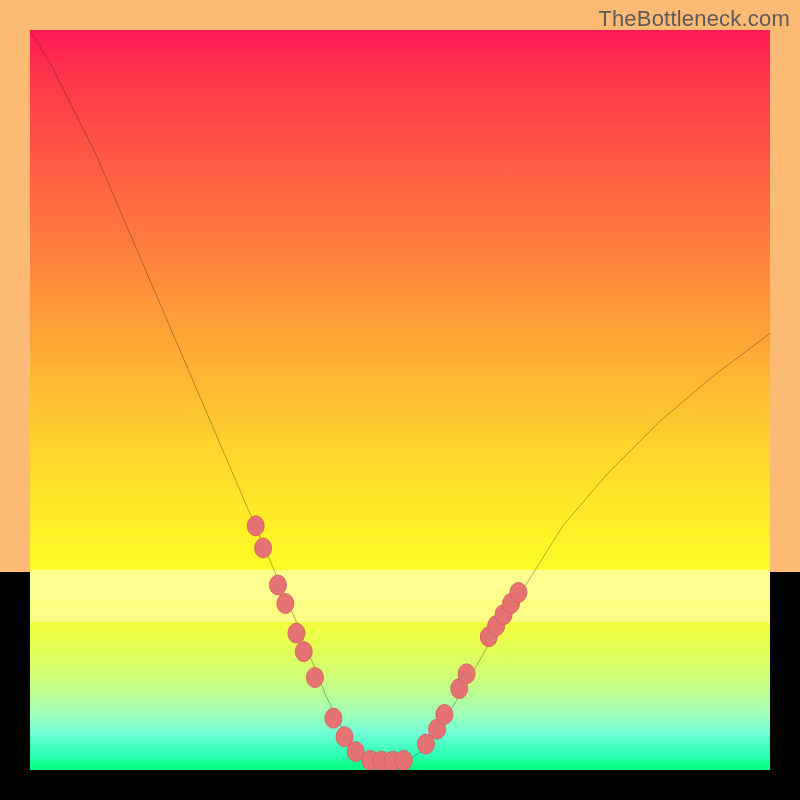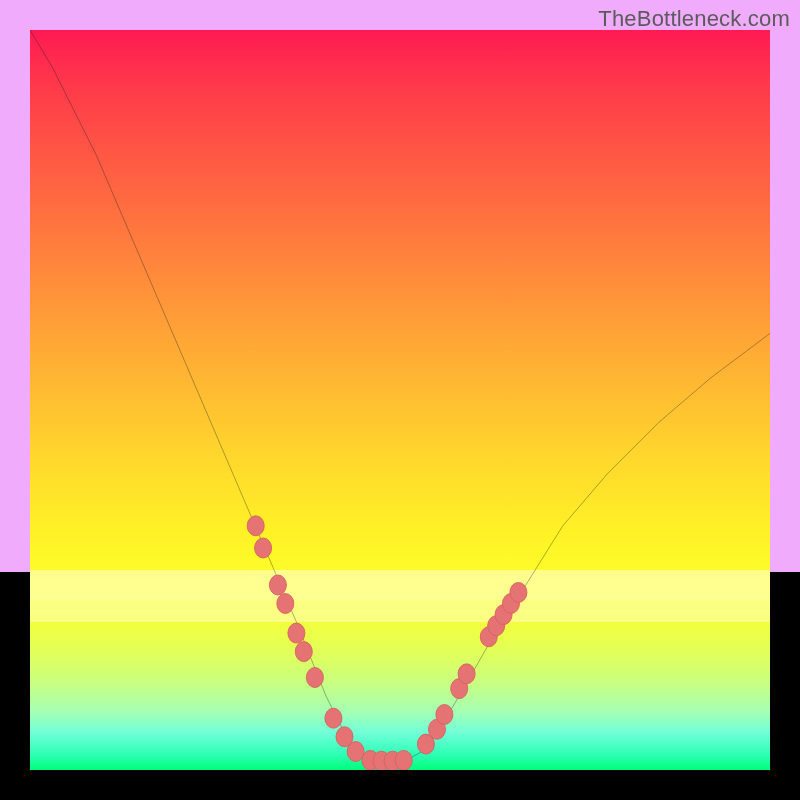--- a/index.html
+++ b/index.html
@@ -10,21 +10,21 @@
     overflow: hidden;
     background: #000;
     font-family: Arial, Helvetica, sans-serif;
   }
   .frame {
     position: absolute;
     left: 0;
     top: 0;
     width: 800px;
     height: 572px;
-    background: #f0abfc;
+    background: #fdba74;
   }
   .plot {
     position: absolute;
     left: 30px;
     top: 30px;
     width: 740px;
     height: 740px;
     background: linear-gradient(to bottom,
       #ff1a52 0%,
       #ff3b4a 8%,

